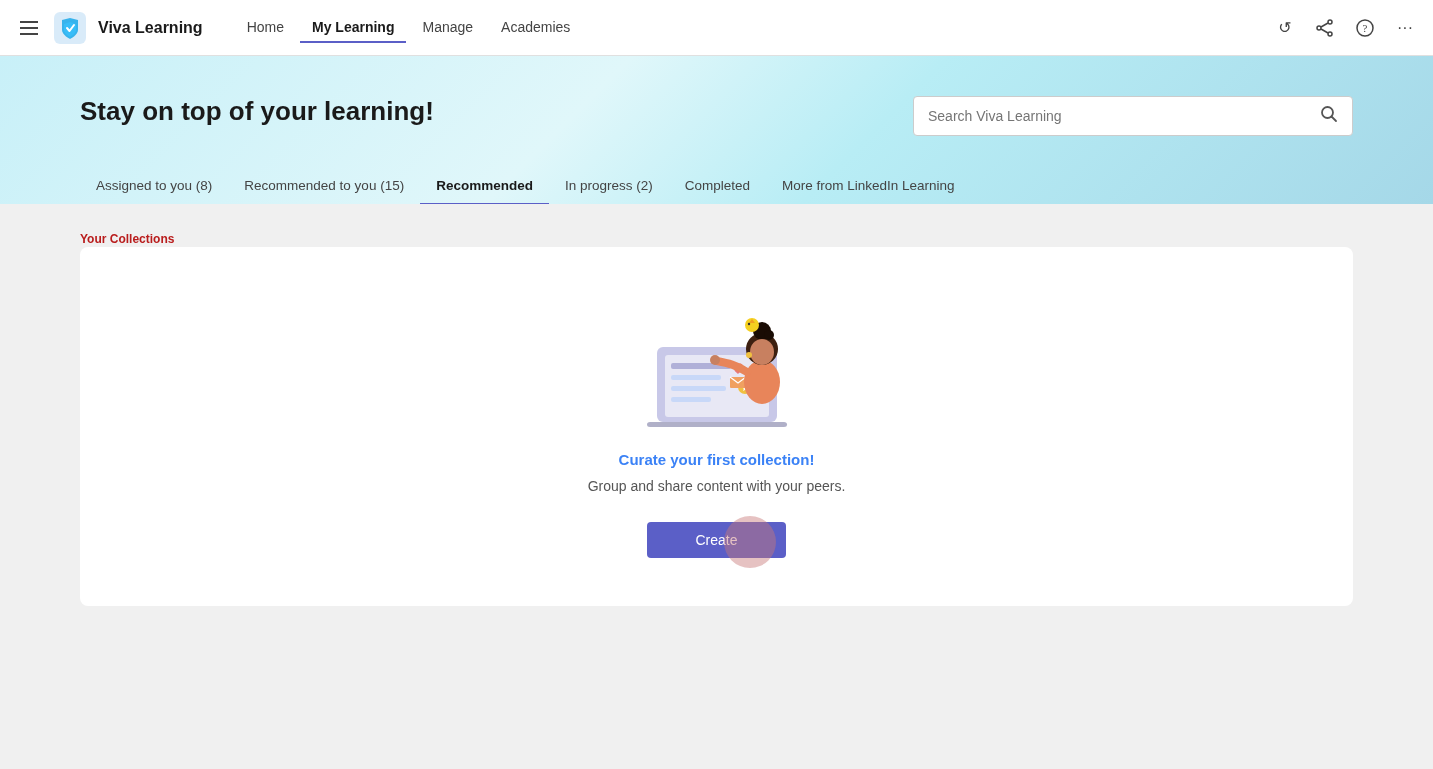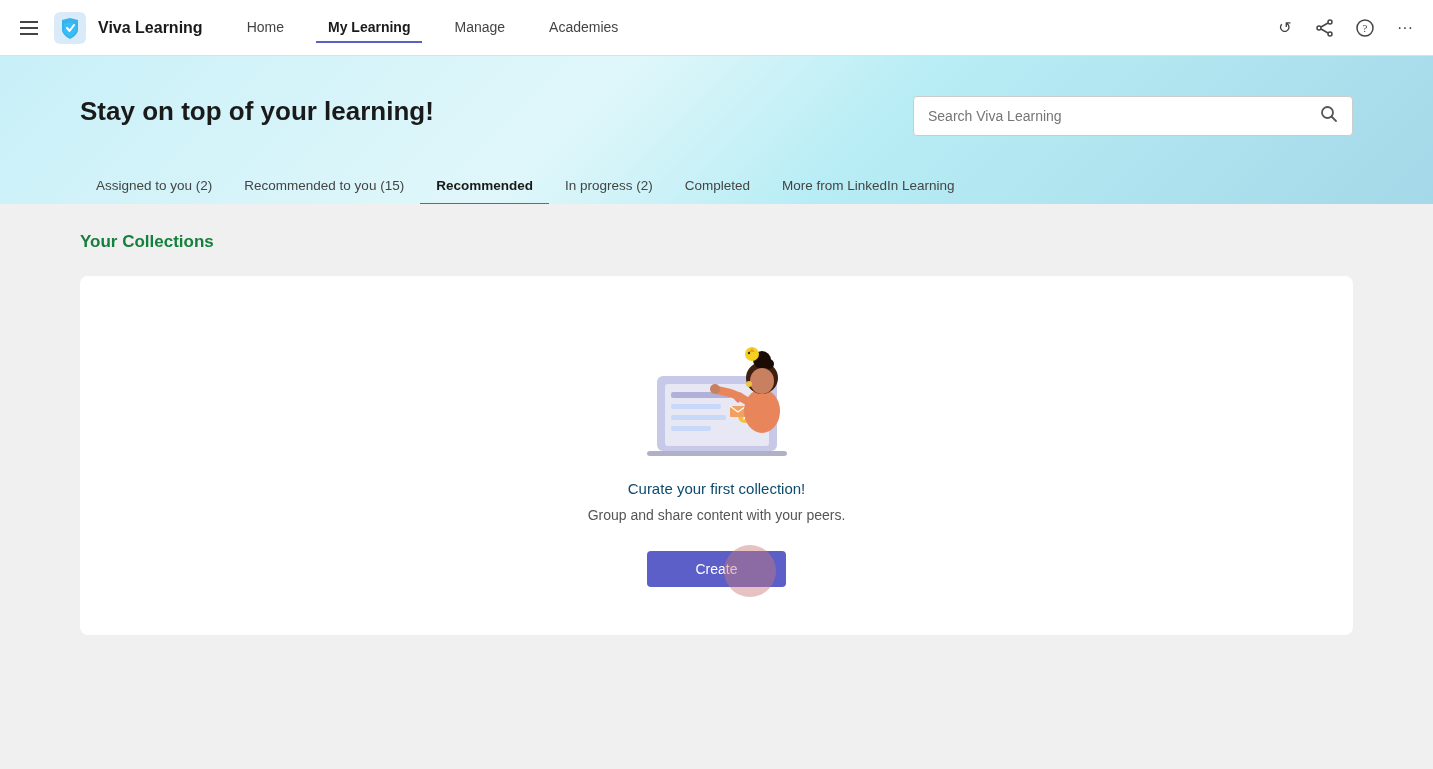--- a/index.html
+++ b/index.html
@@ -12,21 +12,21 @@
       border-bottom: 1px solid #e0e0e0;
       padding: 0 16px;
       position: relative;
       z-index: 10;
     }
     .topbar-left { display: flex; align-items: center; gap: 12px; flex: 1; }
     .hamburger { display: flex; flex-direction: column; gap: 4px; cursor: pointer; padding: 4px; }
     .hamburger span { width: 18px; height: 2px; background: #444; display: block; }
     .app-logo { width: 32px; height: 32px; }
     .app-name { font-size: 16px; font-weight: 600; color: #1a1a1a; margin-right: 20px; }
-    .nav-links { display: flex; align-items: flex-end; gap: 20px; }
+    .nav-links { display: flex; align-items: flex-end; gap: 4px; }
     .nav-link {
       padding: 6px 12px; font-size: 14px; color: #444; cursor: pointer;
       border-bottom: 2px solid transparent; text-decoration: none;
     }
     .nav-link.active { color: #1a1a1a; font-weight: 600; border-bottom: 2px solid #5b5fc7; }
     .topbar-right { display: flex; align-items: center; gap: 16px; }
     .topbar-icon { width: 24px; height: 24px; display: flex; align-items: center; justify-content: center; cursor: pointer; color: #444; font-size: 16px; }
 
     
     .hero {
@@ -58,36 +58,36 @@
     .tab {
       padding: 10px 16px; font-size: 13.5px; color: #444;
       cursor: pointer; white-space: nowrap;
       border-bottom: 2px solid transparent;
       position: relative; top: 1px;
     }
     .tab.active { color: #1a1a1a; font-weight: 600; border-bottom: 2px solid #5b5fc7; }
 
     
     .main { padding: 28px 80px; background: #f0f0f0; min-height: 500px; }
-    .section-title { font-size: 17px; font-weight: 600; color: #15803d; margin-bottom: 24px; }
+    .section-title { font-size: 12px; font-weight: 600; color: #b91c1c; margin-bottom: 1px; }
 
     
     .collections-card {
       background: #fff; border-radius: 8px;
       padding: 40px 20px 48px 20px;
       display: flex; flex-direction: column; align-items: center;
       min-height: 320px;
     }
     .illustration {
       width: 180px; height: 140px; margin-bottom: 24px;
       position: relative;
     }
 
     
-    .empty-title { font-size: 15px; font-weight: 400; color: #0c4a6e; margin-bottom: 10px; }
+    .empty-title { font-size: 15px; font-weight: 700; color: #3b82f6; margin-bottom: 10px; }
     .empty-desc { font-size: 14px; color: #555; margin-bottom: 28px; }
     .create-btn {
       background: #5b5fc7; color: #fff; border: none; border-radius: 4px;
       padding: 10px 48px; font-size: 14px; font-weight: 500; cursor: pointer;
     }
 
     
     .cursor-ripple {
       position: absolute;
       width: 52px; height: 52px;
@@ -151,21 +151,21 @@
     <input class="search-input" type="text" placeholder="Search Viva Learning" style="">
     <span class="search-icon-wrap">
       <svg width="18" height="18" viewBox="0 0 18 18" fill="none">
           <circle cx="7.5" cy="7.5" r="5.5" stroke="#555" stroke-width="1.8"></circle>
           <line x1="11.5" y1="11.5" x2="16" y2="16" stroke="#555" stroke-width="1.8" stroke-linecap="round"></line>
         </svg>
     </span>
   </div>
 
   <div class="tabs">
-    <div class="tab">Assigned to you (2)</div>
+    <div class="tab">Assigned to you (8)</div>
     <div class="tab">Recommended to you (15)</div>
     <div class="tab active">Recommended</div>
     <div class="tab">In progress (2)</div>
     <div class="tab">Completed</div>
     <div class="tab">More from LinkedIn Learning</div>
   </div>
 </div>
 
 <div class="main">
   <div class="section-title">Your Collections</div>

